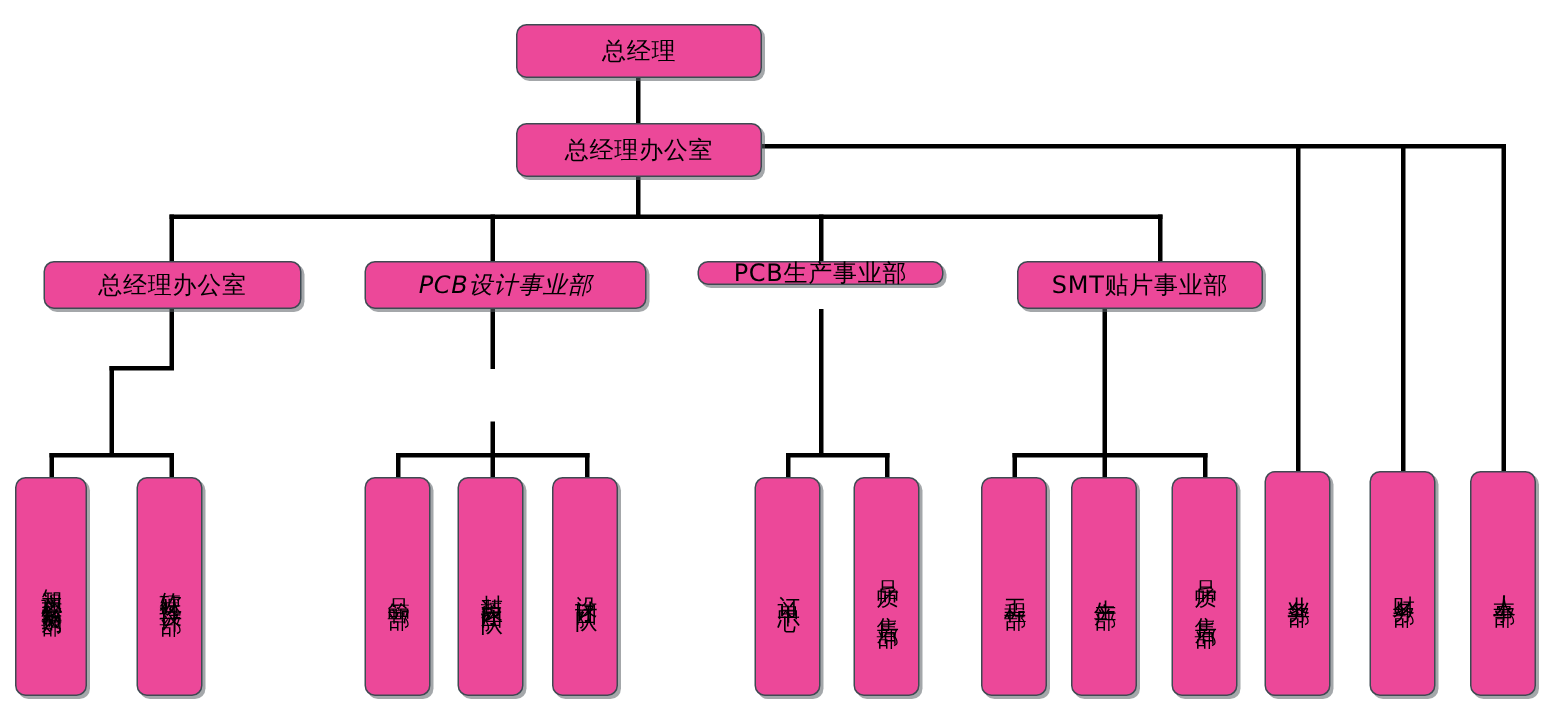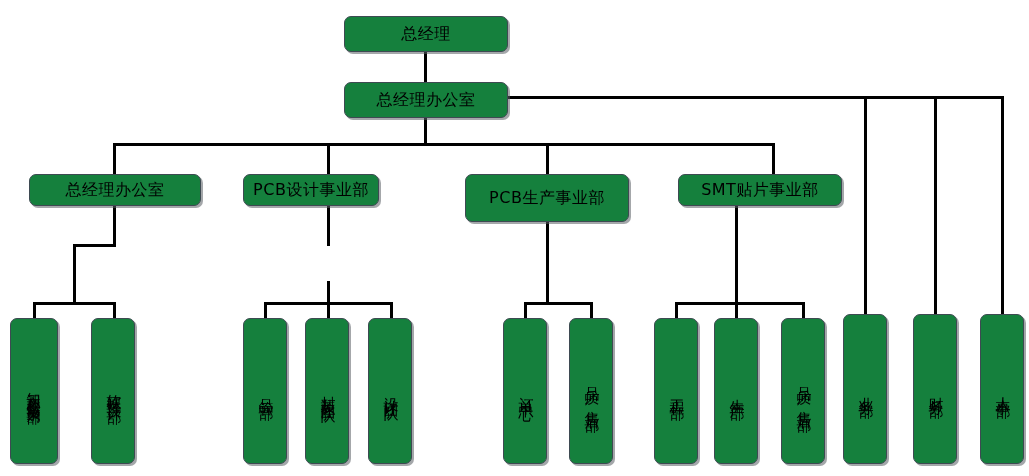--- a/index.html
+++ b/index.html
@@ -22,21 +22,21 @@
   .line {
     position: absolute;
     background: #000000;
     z-index: 1;
   }
 
   
   .node {
     position: absolute;
     box-sizing: border-box;
-    background: #15803d;
+    background: #ec4899;
     border: 1px solid #3E4A52;
     border-radius: 7px;
     box-shadow: 2px 2px 0 rgba(90,95,100,0.55);
     color: #000000;
     display: flex;
     align-items: center;
     justify-content: center;
     text-align: center;
     z-index: 3;
     line-height: 1.05;
@@ -107,23 +107,23 @@
   <div class="line" style="left:675px; top:302px; width:3px; height:16px;"></div>
   <div class="line" style="left:735px; top:302px; width:3px; height:16px;"></div>
   <div class="line" style="left:802px; top:302px; width:3px; height:16px;"></div>
 
   <div class="node horizontal" style="left:344px; top:16px; width:164px; height:36px;">总经理</div>
 
   <div class="node horizontal" style="left:344px; top:82px; width:164px; height:36px;">总经理办公室</div>
 
   <div class="node horizontal" style="left:29px; top:174px; width:172px; height:32px;">总经理办公室</div>
 
-  <div class="node horizontal" style="left:243px; top:174px; width:136px; height:32px;">PCB设计事业部</div>
+  <div class="node horizontal" style="left:243px; top:174px; width:188px; height:32px;font-style:italic;">PCB设计事业部</div>
 
-  <div class="node horizontal" style="left:465px; top:174px; width:164px; height:48px;">PCB生产事业部</div>
+  <div class="node horizontal" style="left:465px; top:174px; width:164px; height:16px;">PCB生产事业部</div>
 
   <div class="node horizontal" style="left:654px; top:174px; width:164px; height:32px;margin-left:24px;">SMT贴片事业部</div>
 
 
   <div class="node vertical two-col" style="left:10px; top:318px; width:48px; height:146px;">知识产权检索与采购部</div>
 
   <div class="node vertical" style="left:91px; top:318px; width:44px; height:146px;">软硬件设计部</div>
 
   <div class="node vertical" style="left:243px; top:318px; width:44px; height:146px;">品管部</div>
 

